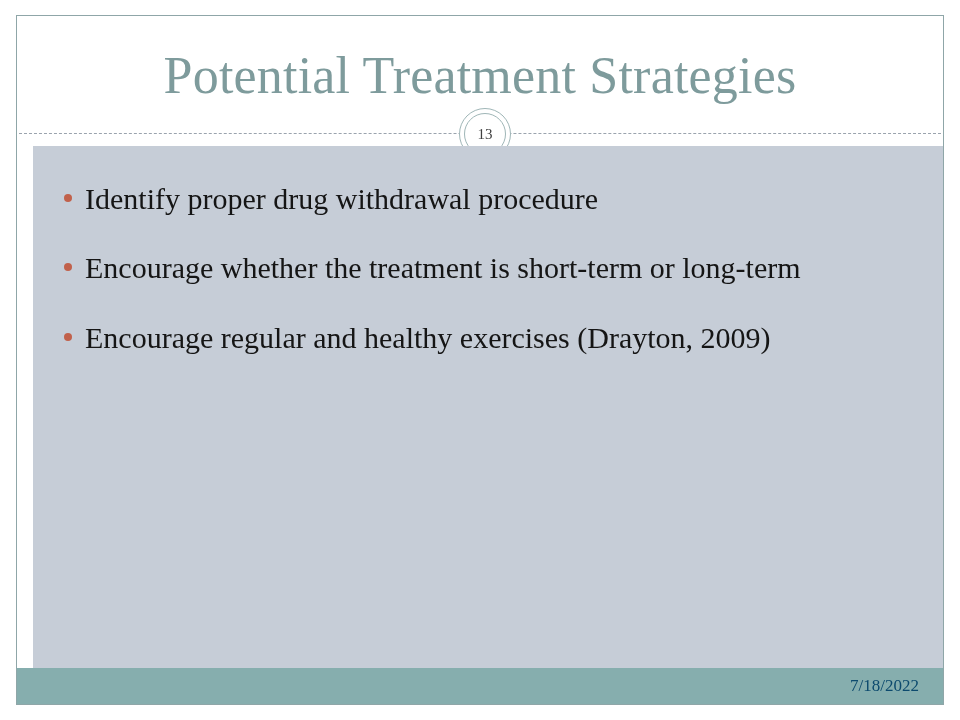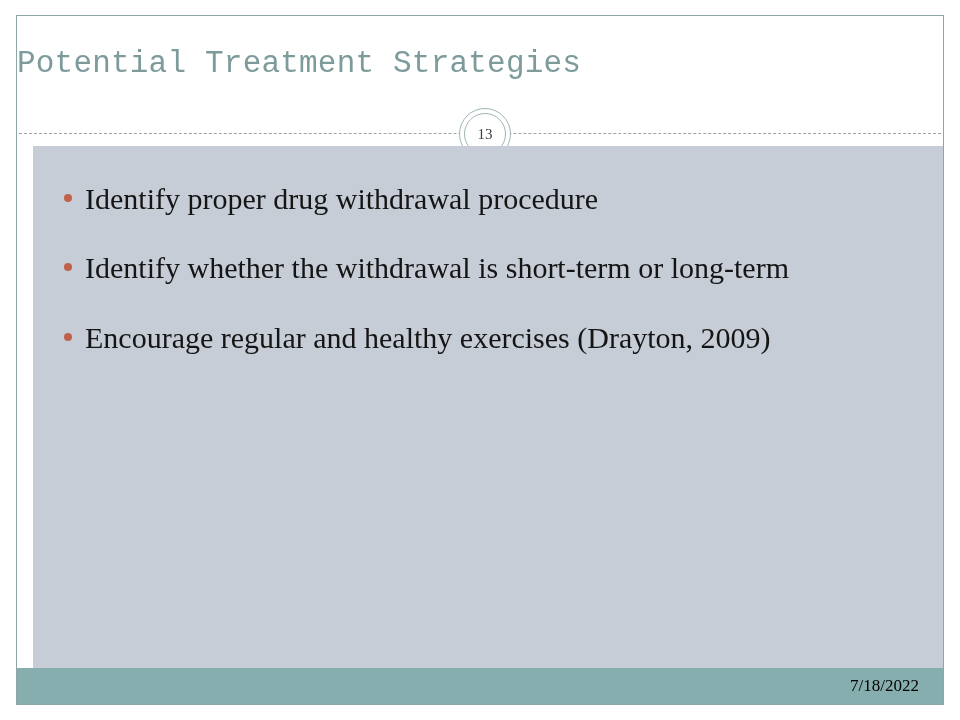--- a/index.html
+++ b/index.html
@@ -34,26 +34,26 @@
     width: 100%;
     height: 130px;
     background: #ffffff;
   }
 
   .title {
     position: absolute;
     left: 0;
     right: 0;
     top: 30px;
-    font-size: 31px;
+    text-align: center;
+    font-size: 52px;
     line-height: 1.15;
     color: #7e9b9c;
     letter-spacing: 0.2px;
     white-space: nowrap;
-    font-family: Liberation Mono, monospace;
   }
 
   .divider {
     position: absolute;
     left: 2px;
     right: 2px;
     top: 117px;
     border-top: 1px dashed #9aa3ad;
     height: 0;
   }
@@ -136,21 +136,21 @@
     bottom: 0;
     width: 100%;
     height: 36px;
     background: #86aeae;
   }
   .footer-date {
     position: absolute;
     right: 24px;
     top: 8px;
     font-size: 17px;
-    color: #000000;
+    color: #0c4a6e;
   }
 </style>
 </head>
 <body>
 
 <div class="slide">
 
   <div class="header">
     <div class="title">Potential Treatment Strategies</div>
     <div class="divider"></div>
@@ -163,21 +163,21 @@
   <div class="body-area">
     <div class="bullet-list">
 
       <div class="bullet-item">
         <span class="bullet-dot"></span>
         <span>Identify proper drug withdrawal procedure</span>
       </div>
 
       <div class="bullet-item">
         <span class="bullet-dot"></span>
-        <span>Identify whether the withdrawal is short-term or long-term</span>
+        <span>Encourage whether the treatment is short-term or long-term</span>
       </div>
 
 
       <div class="bullet-item">
         <span class="bullet-dot"></span>
         <span>Encourage regular and healthy exercises (Drayton, 2009)</span>
       </div>
 
     </div>
   </div>

